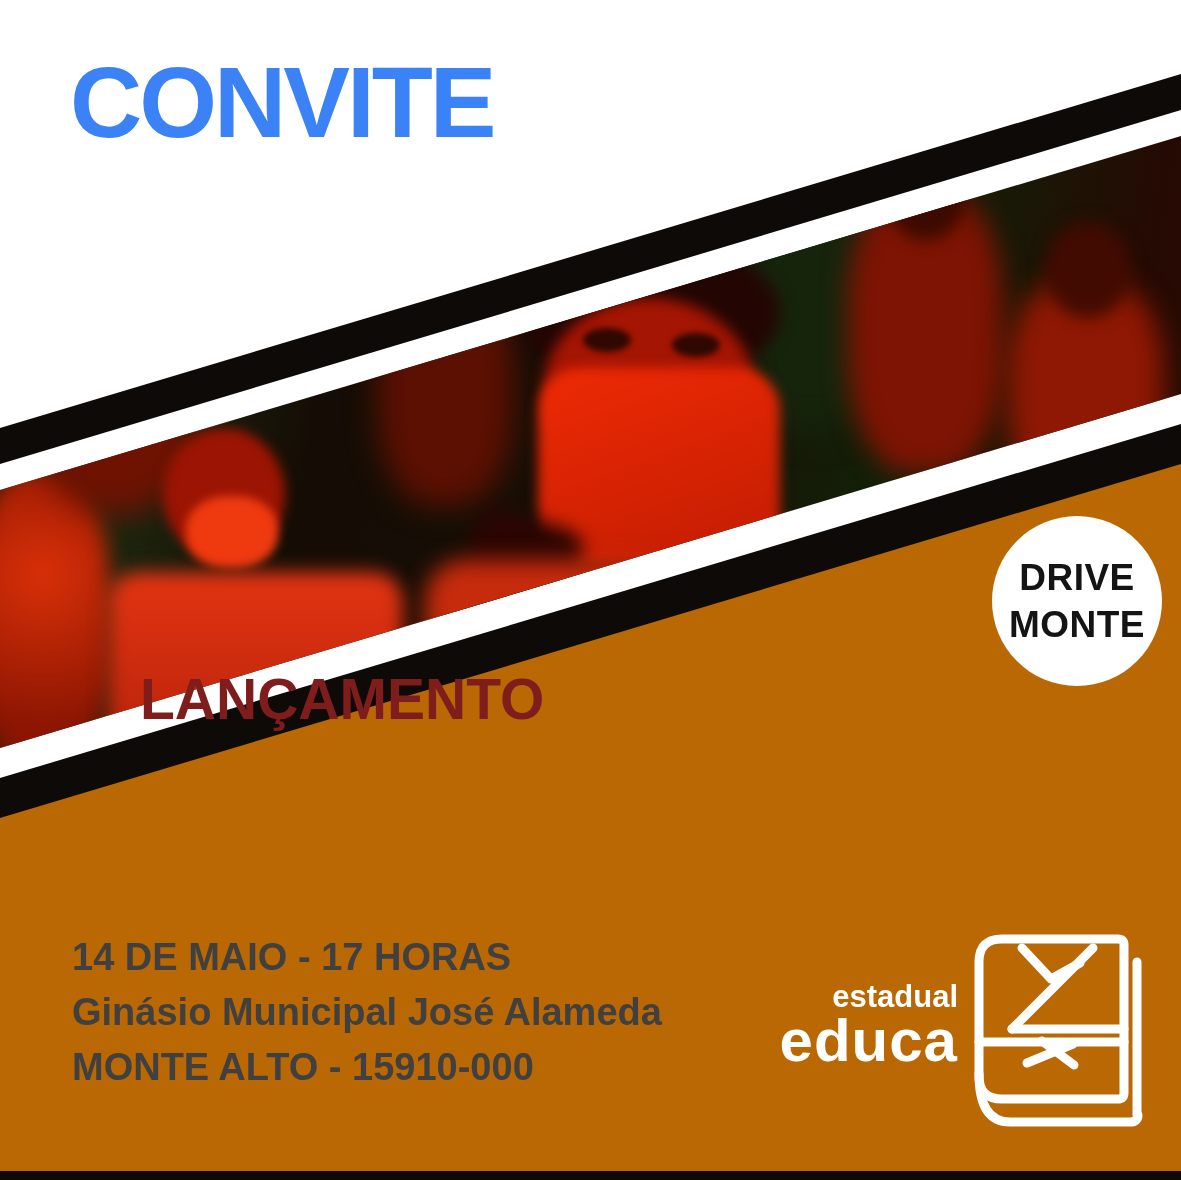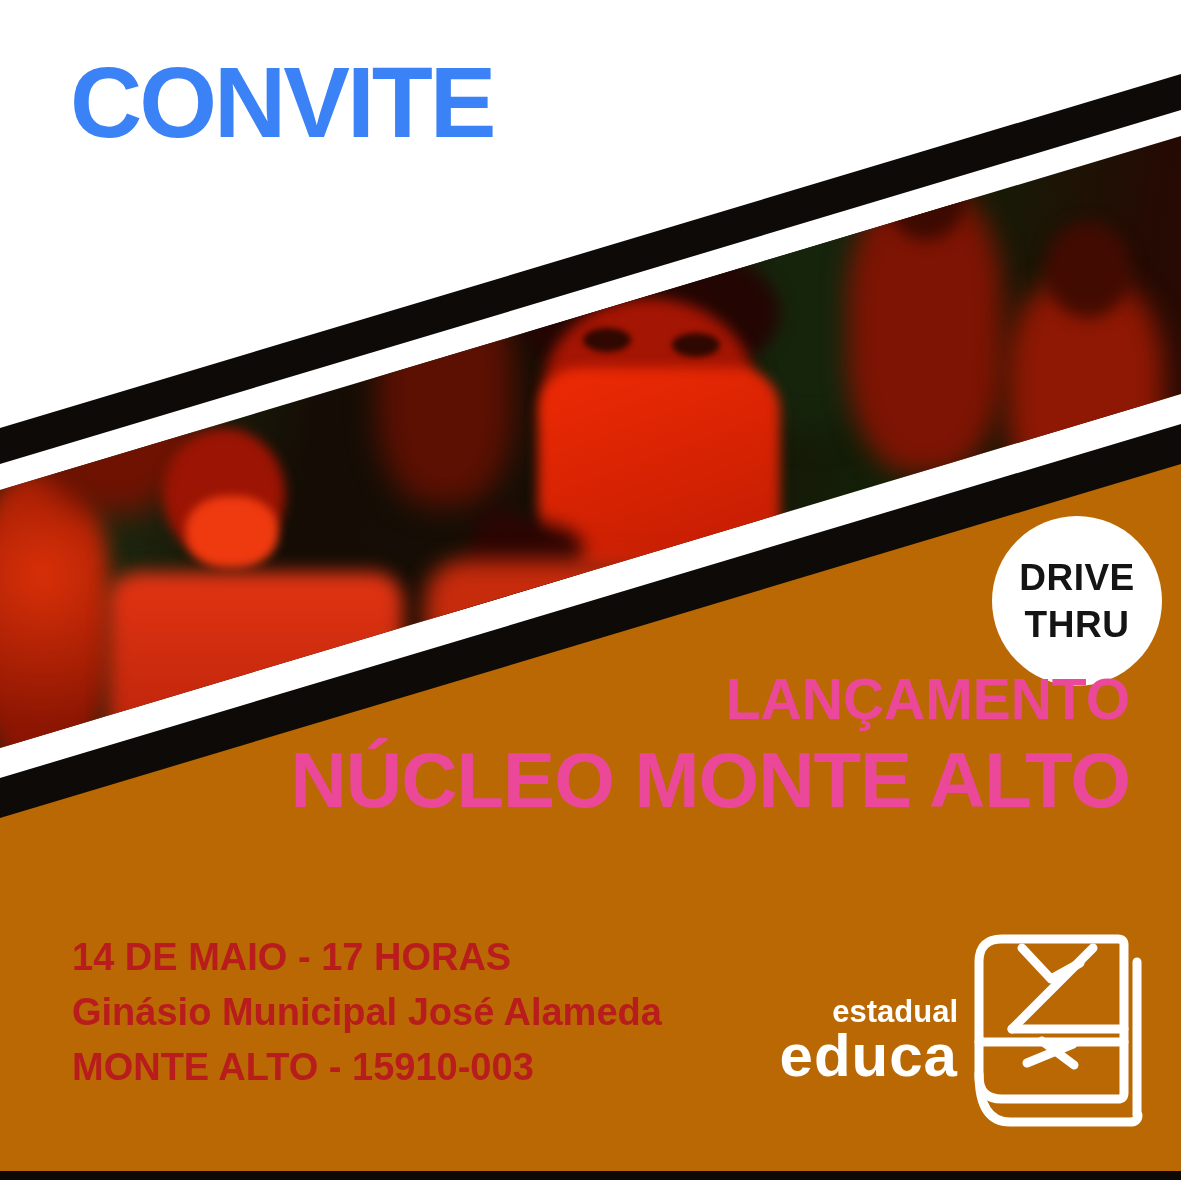--- a/index.html
+++ b/index.html
@@ -91,59 +91,59 @@
     font-weight: bold;
     color: #141414;
     line-height: 47px;
     letter-spacing: 0.5px;
   }
   
   .announcement {
     position: absolute;
     left: 140px; top: 668px;
     width: 990px;
-    text-align: right;
-    color: #ec4899;
+    text-align: left;
+    color: #7f1d1d;
     z-index: 5;
   }
   .kicker {
     font-size: 57px;
     font-weight: bold;
     line-height: 62px;
     letter-spacing: 0px;
   }
   .headline {
     font-size: 78px;
     font-weight: bold;
     line-height: 84px;
     letter-spacing: -1px;
     margin-top: 8px;
   }
   
   .details {
     position: absolute;
     left: 72px; top: 930px;
     z-index: 5;
-    color: #b91c1c;
+    color: #404040;
   }
   .details div {
     font-size: 38px;
     font-weight: bold;
     line-height: 55px;
     letter-spacing: 0px;
   }
   
   .logo-text {
     position: absolute;
     right: 223px; top: 980px;
     text-align: right;
     color: #ffffff;
     z-index: 5;
   }
-  .logo-tagline { font-size: 31px; font-weight: bold; line-height: 33px; margin-top: 15px; }
+  .logo-tagline { font-size: 31px; font-weight: bold; line-height: 33px; }
   .logo-name    { font-size: 60px; font-weight: bold; line-height: 55px; letter-spacing: 1px; }
   .logo-icon {
     position: absolute;
     left: 962px; top: 926px;
     width: 184px; height: 204px;
     z-index: 5;
   }
 </style>
 </head>
 <body>
@@ -172,32 +172,31 @@
     <div class="fig fig-center-collar"></div>
     <div class="fig fig-center-gi"></div>
   </div>
 
   <div class="band orange-section"></div>
   <div class="band stripe-top"></div>
   <div class="band stripe-bottom"></div>
 
   <div class="badge">
     <span>DRIVE</span>
-    <span>THRU</span>
+    <span>MONTE</span>
   </div>
 
   <div class="announcement">
     <div class="kicker">LANÇAMENTO</div>
-    <div class="headline">NÚCLEO MONTE ALTO</div>
   </div>
 
   <div class="details">
     <div>14 DE MAIO - 17 HORAS</div>
     <div>Ginásio Municipal José Alameda</div>
-    <div>MONTE ALTO - 15910-003</div>
+    <div>MONTE ALTO - 15910-000</div>
   </div>
 
   <div class="logo-text">
     <div class="logo-tagline">estadual</div>
     <div class="logo-name">educa</div>
   </div>
 
   <svg class="logo-icon" viewBox="0 0 184 204" fill="none" stroke="#ffffff" stroke-width="9" stroke-linecap="round" stroke-linejoin="round">
     <path d="M152 13 H40 Q17 13 17 36 V150 Q17 173 40 173 H156 Q162 173 162 167 V19 Q162 13 156 13 Z"></path>
     <path d="M17 148 Q17 196 48 196 H168 Q176 196 176 189"></path>

